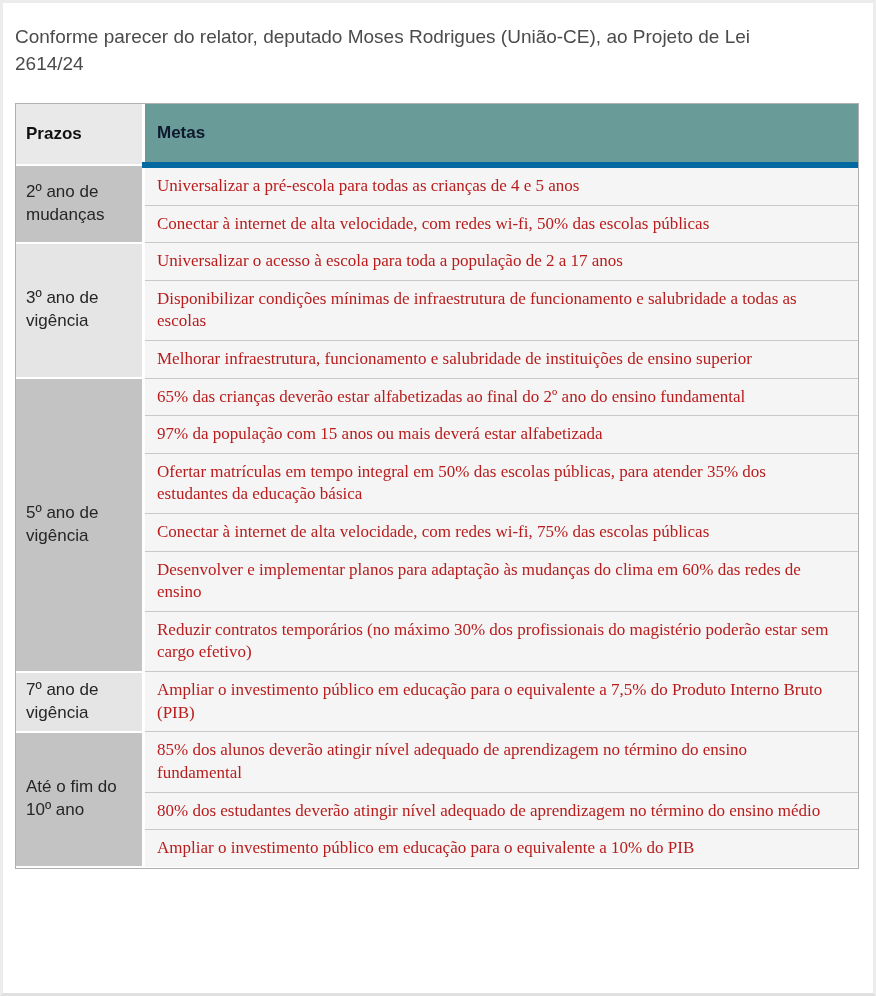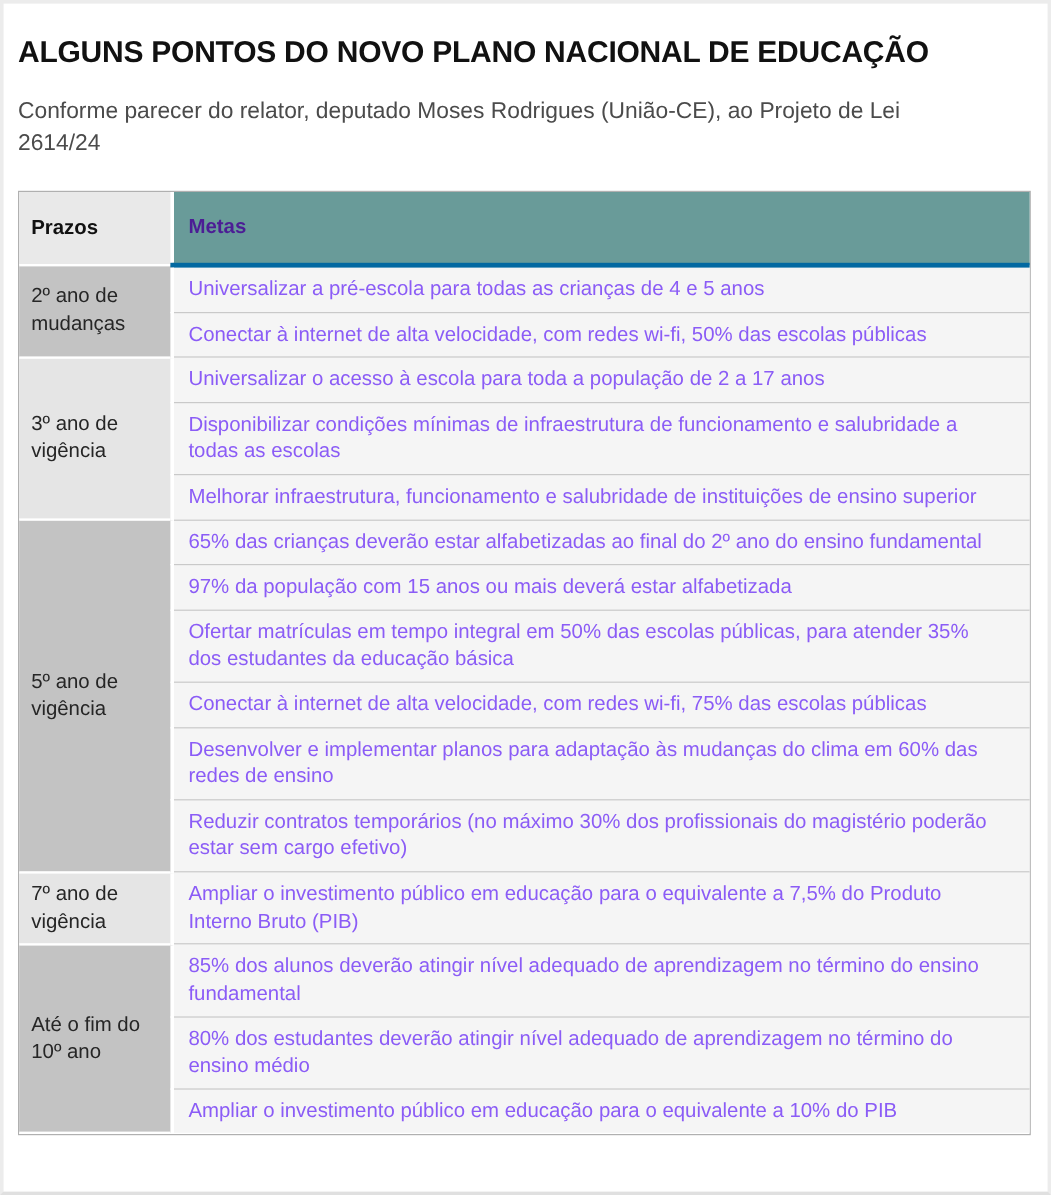--- a/index.html
+++ b/index.html
@@ -53,60 +53,60 @@
     width: 106px;
     background: #e9e9e9;
     color: #111111;
     font-weight: 700;
     padding: 20px 10px;
     border-right: 3px solid #ffffff;
     border-bottom: 2px solid #ffffff;
   }
   th.metas-h {
     background: #699b99;
-    color: #4c1d95;
+    color: #0f172a;
     font-weight: 700;
     padding: 8px 12px;
-    border-bottom: 4px solid #0369a1;
+    border-bottom: 6px solid #0369a1;
   }
   td.prazo {
     padding: 6px 10px;
     color: #262626;
     line-height: 1.35;
     border-right: 3px solid #ffffff;
     border-bottom: 2px solid #ffffff;
   }
   td.prazo.dark  { background: #c3c3c3; }
   td.prazo.light { background: #e5e5e5; }
   td.meta {
     background: #f5f5f5;
     padding: 7px 12px;
-    color: #8b5cf6;
+    color: #b91c1c;
     line-height: 1.33;
     border-bottom: 1px solid #c9c9c9;
+    font-family: Liberation Serif, serif;
   }
   td.meta > span {
     display: block;
     max-width: 678px;
   }
   table.plan tbody tr:last-child td {
     border-bottom: none;
   }
   .source-caption {
     margin: 13px 0 0 2px;
     font-size: 14.5px;
     color: #1d1d1d;
   }
 </style>
 </head>
 <body>
 
 <div class="content">
 
-  <h1 class="page-title">ALGUNS PONTOS DO NOVO PLANO NACIONAL DE EDUCAÇÃO</h1>
 
   <p class="page-subtitle">Conforme parecer do relator, deputado Moses Rodrigues (União-CE), ao Projeto de Lei 2614/24</p>
 
   <div class="table-wrap">
     <table class="plan">
       <thead>
         <tr>
           <th class="prazos-h">Prazos</th>
           <th class="metas-h">Metas</th>
         </tr>

